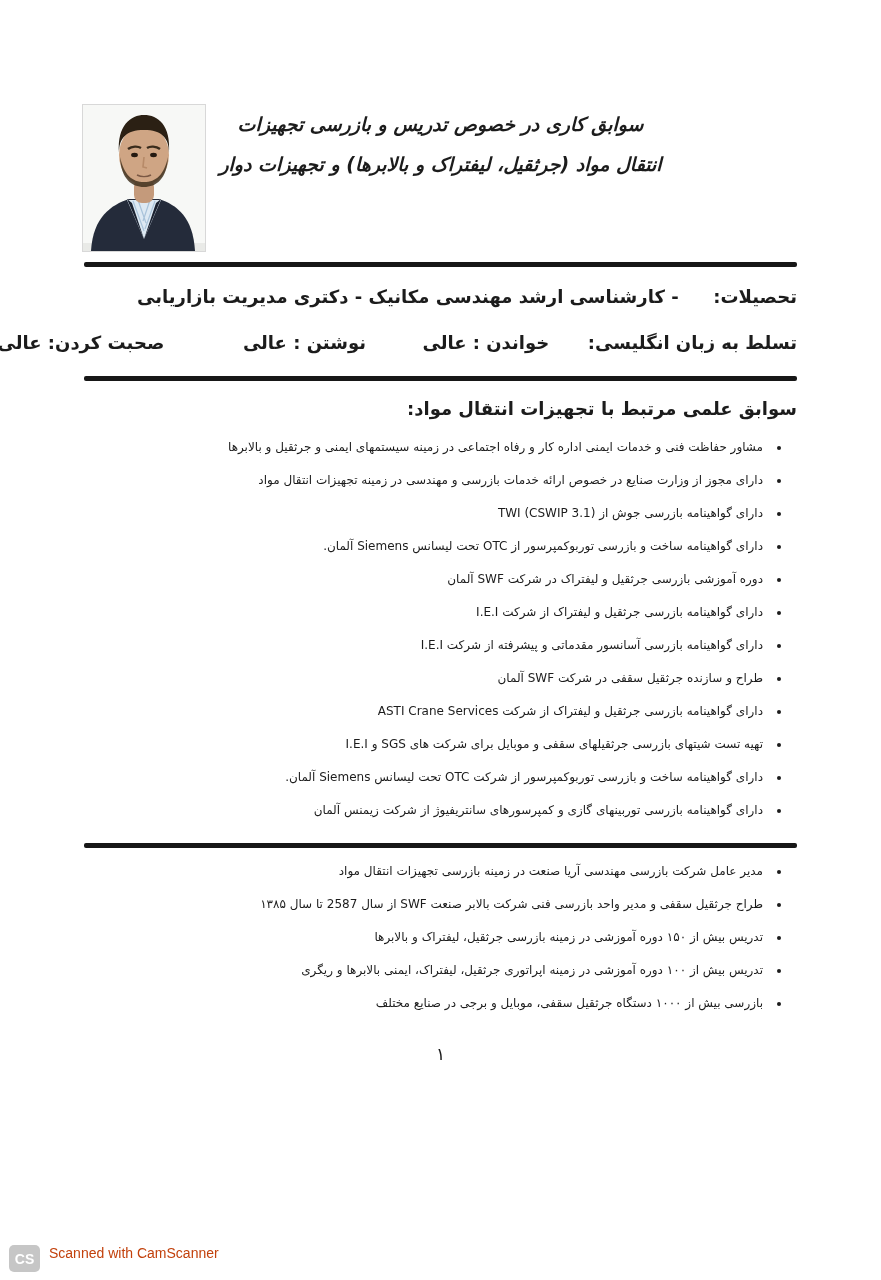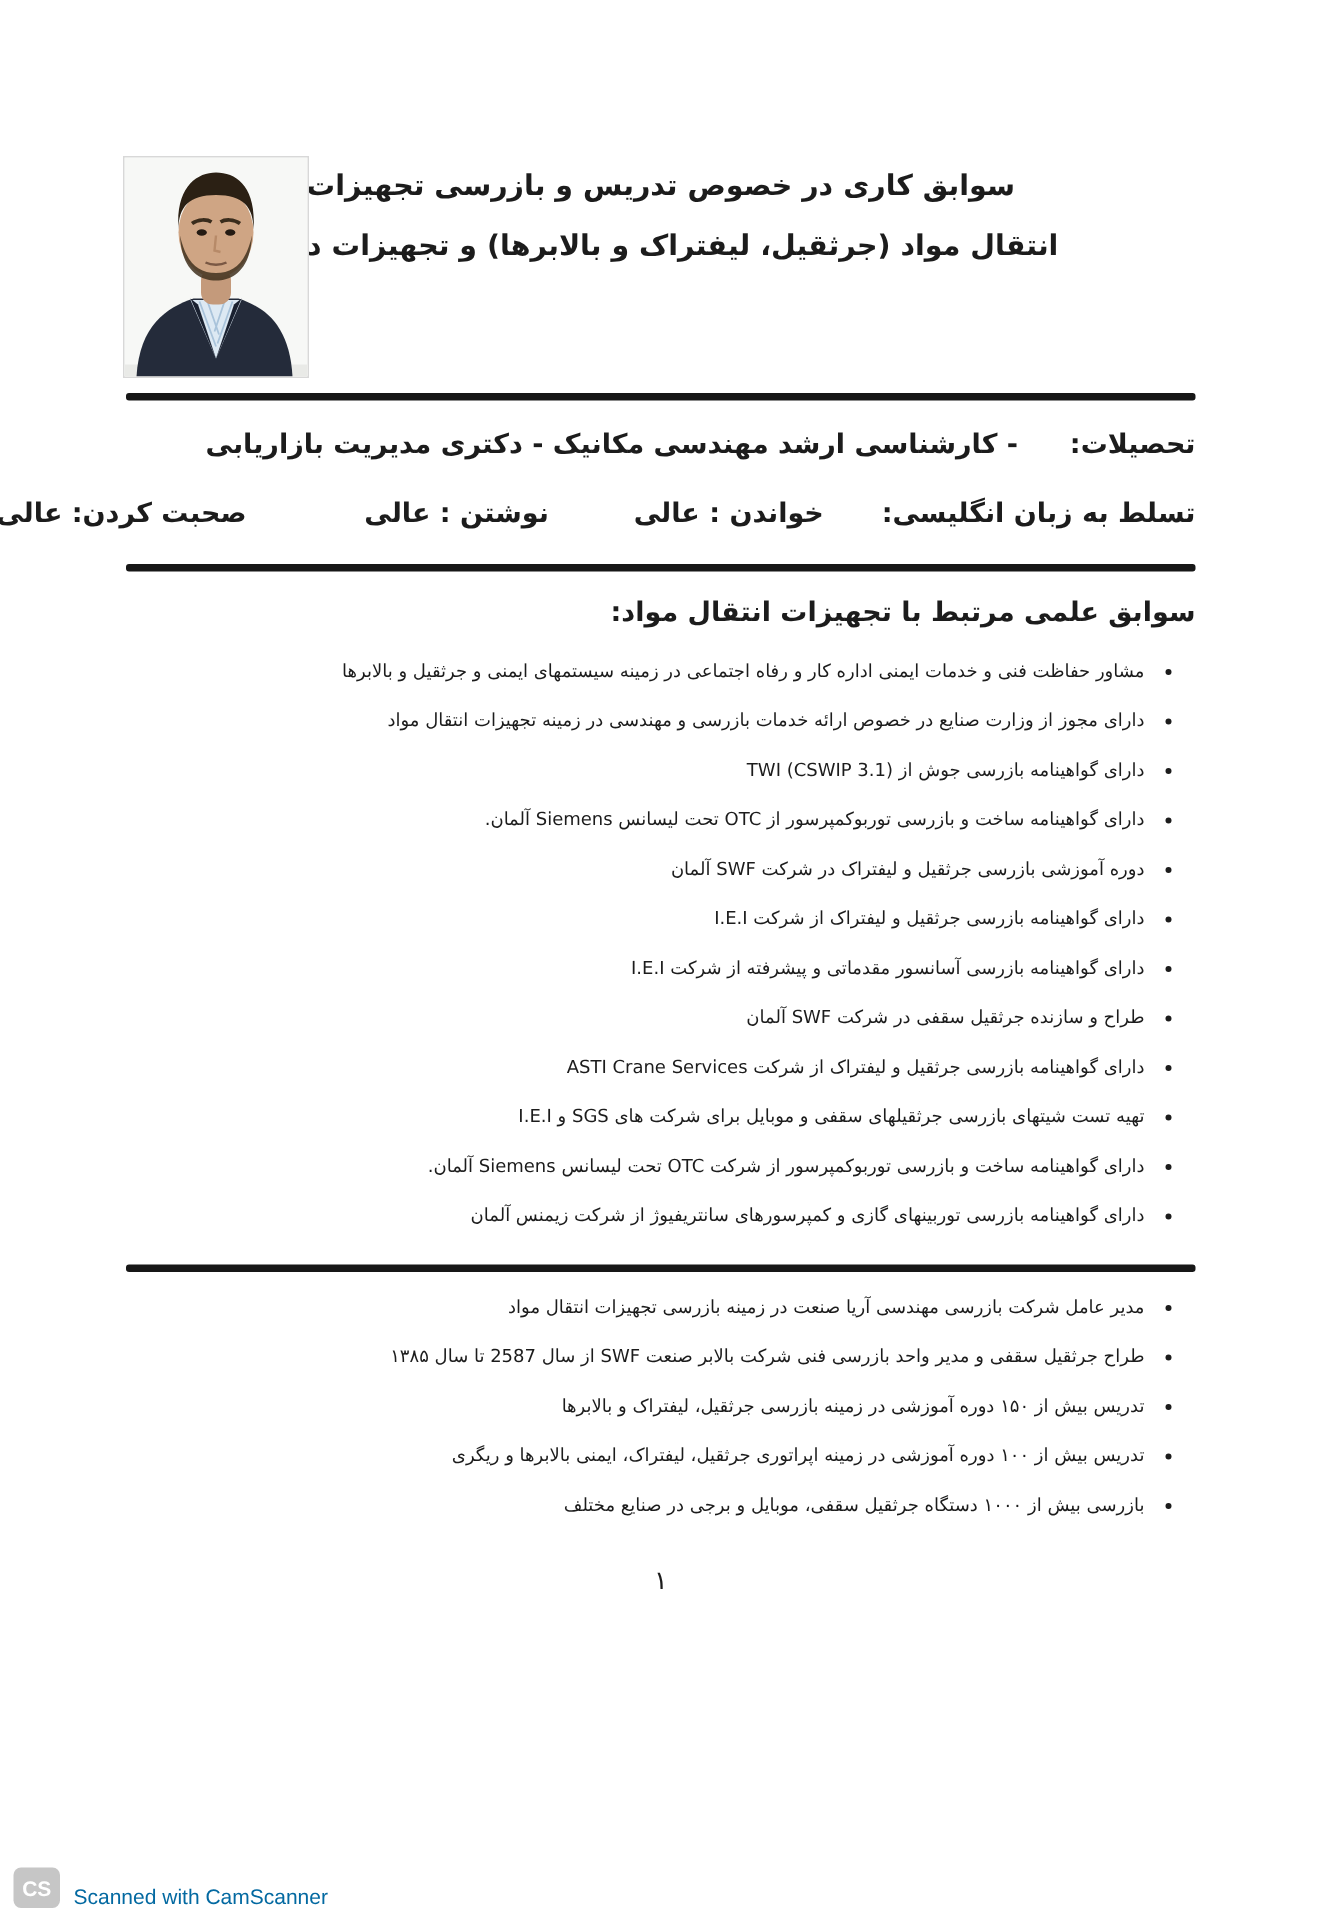--- a/index.html
+++ b/index.html
@@ -5,21 +5,21 @@
   html,body{margin:0;padding:0;}
   body{
     width:881px;height:1280px;position:relative;overflow:hidden;
     background:#ffffff;color:#1c1c1c;
     font-family:"DejaVu Sans",sans-serif;
     direction:rtl;
   }
   .content{position:absolute;inset:0;padding:0 84px;box-sizing:border-box;}
 
   
-  .header{position:relative;margin-top:104px;min-height:150px;}
+  .header{position:relative;margin-top:104px;min-height:150px;font-style:italic;}
   .photo{position:absolute;left:-2px;top:0;width:124px;height:148px;border:1px solid #d8d8d8;box-sizing:border-box;background:#f7f8f6;}
   .h-title{font-size:19px;font-weight:bold;text-align:center;line-height:40px;white-space:nowrap;}
   .h-row{font-size:18px;line-height:38px;margin-top:2px;white-space:nowrap;}
   .h-row .lbl{font-weight:bold;}
   .gap{display:inline-block;}
   .h-age{font-size:17px;line-height:30px;}
 
   
   .rule{height:5px;background:#171717;border-radius:2px;}
   .rule-1{margin-top:8px;}
@@ -29,26 +29,26 @@
   .edu-row{font-size:18px;font-weight:bold;margin-top:15px;line-height:30px;}
   .lang-row{font-size:18px;font-weight:bold;margin-top:16px;line-height:30px;white-space:nowrap;}
 
   .section-heading{font-size:18px;font-weight:bold;margin-top:13px;line-height:30px;}
   ul.bullets{margin:7px 0 0 0;padding:0 30px 0 0;list-style:disc outside;}
   ul.bullets li{font-size:12px;line-height:33px;padding-right:4px;}
 
   .pagenum{text-align:center;font-size:17px;margin-top:24px;}
 
   
-  .watermark{position:absolute;left:9px;bottom:8px;display:flex;align-items:flex-end;gap:9px;direction:ltr;}
+  .watermark{position:absolute;left:9px;bottom:8px;display:flex;align-items:flex-start;gap:9px;direction:ltr;}
   .cs-badge{width:31px;height:27px;background:#c6c6c6;border-radius:5px;color:#ffffff;
     font-family:"Liberation Sans",sans-serif;font-weight:bold;font-size:14px;
     display:flex;align-items:center;justify-content:center;}
   .cs-badge::after{content:"";}
-  .watermark-text{color:#0369a1;font-size:14px;font-family:"Liberation Sans",sans-serif;}
+  .watermark-text{color:#c2410c;font-size:14px;font-family:"Liberation Sans",sans-serif;}
 </style>
 </head>
 <body>
 
 <div class="content">
 
   <div class="header">
     <div class="photo">
       <svg width="122" height="146" viewBox="0 0 122 146" xmlns="http://www.w3.org/2000/svg">
         <rect width="122" height="146" fill="#f7f8f6"></rect>

